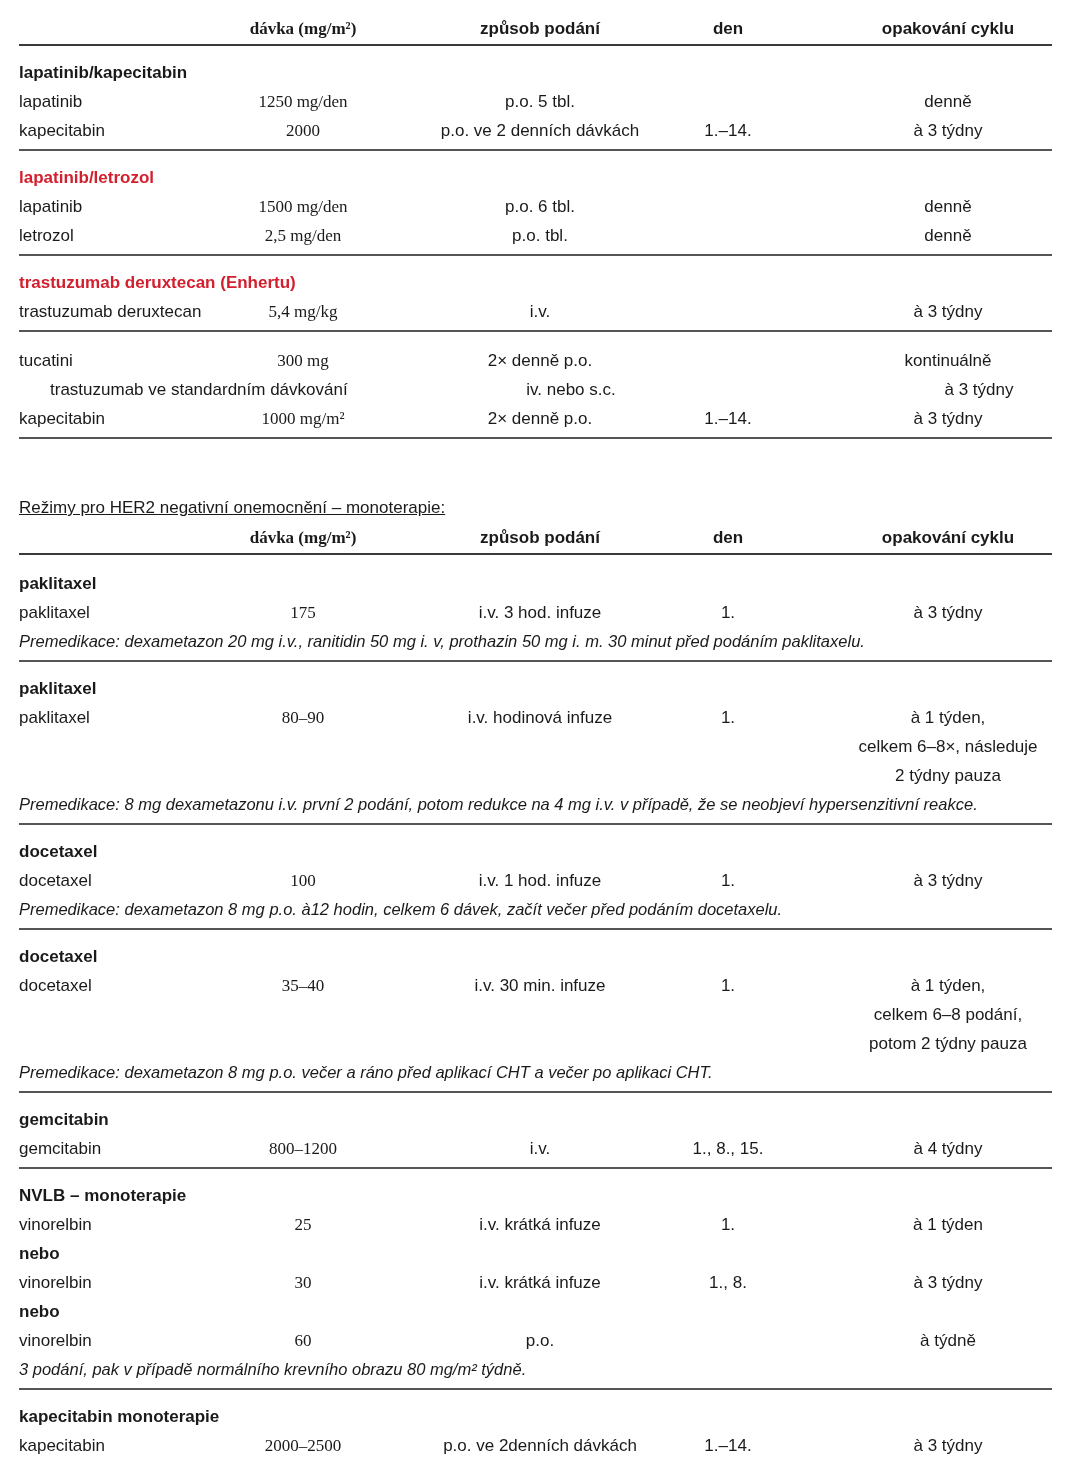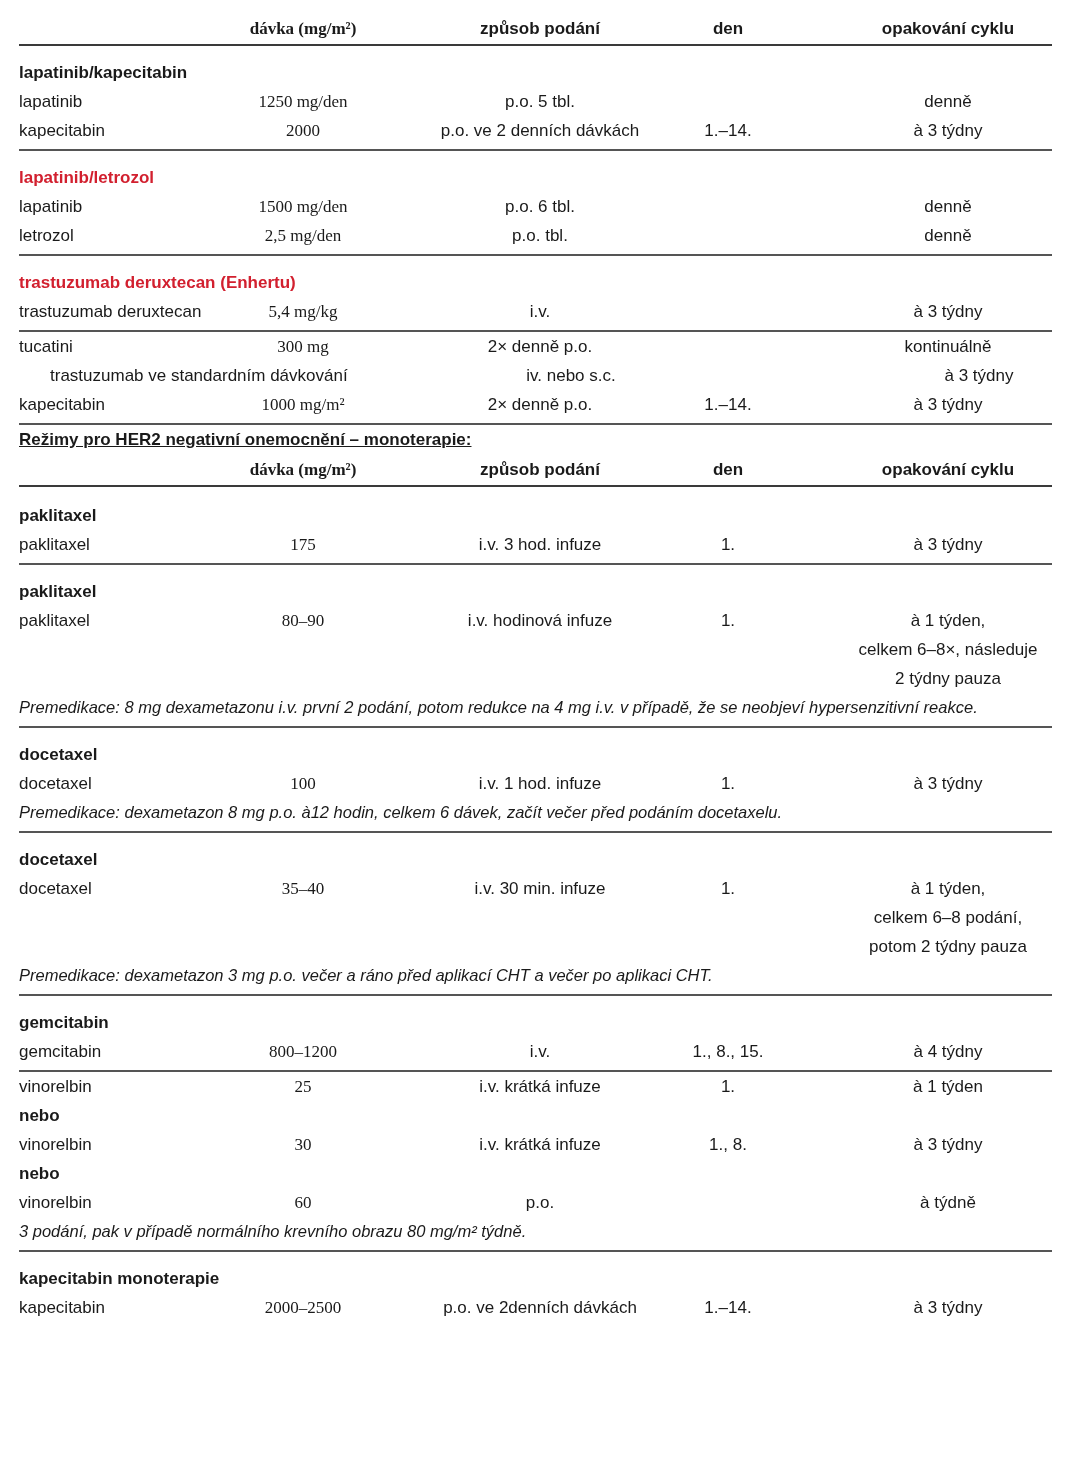--- a/index.html
+++ b/index.html
@@ -15,21 +15,21 @@
     .c2 { left: 521px; }
     .c3 { left: 709px; }
     .c4 { left: 929px; }
     .hdr { font-weight: bold; height: 30px; line-height: 30px; }
     .hdr-rule { border-bottom: 2px solid #3a3a3a; }
     .group-title { font-weight: bold; margin-top: 12px; }
     .group-title.red { color: #d2202f; }
     .rule { border-bottom: 2px solid #555; margin-top: 0px; }
     .note { font-style: italic; height: 29px; line-height: 29px; white-space: nowrap; font-size: 16.5px; }
     .note.wrap { white-space: normal; height: auto; line-height: 29px; width: 1010px; }
-    .section-title { font-weight: bold; text-decoration: underline; height: 30px; line-height: 30px; }
+    .section-title { font-weight: normal; text-decoration: underline; height: 30px; line-height: 30px; margin-top: 54px; }
     .cycle-lines div { height: 29px; line-height: 29px; }
   </style>
 </head>
 <body>
 
 <div class="page">
 
   <div class="row hdr hdr-rule" style="margin-top:14px;">
     <span class="c c1">dávka (mg/m²)</span>
     <span class="c c2">způsob podání</span>
@@ -89,21 +89,21 @@
           <span class="c c1">5,4 mg/kg</span>
           <span class="c c2">i.v.</span>
           <span class="c c3"></span>
           <span class="c c4 cycle-lines">
             <div>à 3 týdny</div>
           </span>
         </div>
         <div class="rule" style="padding-top: 4px;"></div>
       </div>
       <div class="group">
-        <div class="row" style="height: 29px;">
+        <div class="row" style="height: 29px; margin-top: 14px;">
           <span class="c0">tucatini</span>
           <span class="c c1">300 mg</span>
           <span class="c c2">2× denně p.o.</span>
           <span class="c c3"></span>
           <span class="c c4 cycle-lines">
             <div>kontinuálně</div>
           </span>
         </div>
         <div class="row" style="height: 29px; margin-left: 31px;">
           <span class="c0">trastuzumab ve standardním dávkování</span>
@@ -141,20 +141,21 @@
         <div class="row group-title" style="margin-top: 14px;">paklitaxel</div>
         <div class="row" style="height: 29px;">
           <span class="c0">paklitaxel</span>
           <span class="c c1">175</span>
           <span class="c c2">i.v. 3 hod. infuze</span>
           <span class="c c3">1.</span>
           <span class="c c4 cycle-lines">
             <div>à 3 týdny</div>
           </span>
         </div>
+        <div class="note">Premedikace: dexametazon 20 mg i.v., ranitidin 50 mg i. v, prothazin 50 mg i. m. 30 minut před podáním paklitaxelu.</div>
         <div class="rule" style="padding-top: 4px;"></div>
       </div>
       <div class="group">
         <div class="row group-title">paklitaxel</div>
         <div class="row" style="height: 87px;">
           <span class="c0">paklitaxel</span>
           <span class="c c1">80–90</span>
           <span class="c c2">i.v. hodinová infuze</span>
           <span class="c c3">1.</span>
           <span class="c c4 cycle-lines">
@@ -186,37 +187,38 @@
           <span class="c0">docetaxel</span>
           <span class="c c1">35–40</span>
           <span class="c c2">i.v. 30 min. infuze</span>
           <span class="c c3">1.</span>
           <span class="c c4 cycle-lines">
             <div>à 1 týden,</div>
             <div>celkem 6–8 podání,</div>
             <div>potom 2 týdny pauza</div>
           </span>
         </div>
-        <div class="note">Premedikace: dexametazon 3  mg p.o. večer a ráno před aplikací CHT a večer po aplikaci CHT.</div>
+        <div class="note">Premedikace: dexametazon 8  mg p.o. večer a ráno před aplikací CHT a večer po aplikaci CHT.</div>
         <div class="rule" style="padding-top: 4px;"></div>
       </div>
       <div class="group">
         <div class="row group-title">gemcitabin</div>
         <div class="row" style="height: 29px;">
           <span class="c0">gemcitabin</span>
           <span class="c c1">800–1200</span>
           <span class="c c2">i.v.</span>
           <span class="c c3">1., 8., 15.</span>
           <span class="c c4 cycle-lines">
             <div>à 4 týdny</div>
           </span>
         </div>
         <div class="rule" style="padding-top: 4px;"></div>
       </div>
       <div class="group">
+        <div class="row group-title">NVLB – monoterapie</div>
         <div class="row" style="height: 29px;">
           <span class="c0">vinorelbin</span>
           <span class="c c1">25</span>
           <span class="c c2">i.v. krátká infuze</span>
           <span class="c c3">1.</span>
           <span class="c c4 cycle-lines">
             <div>à 1 týden</div>
           </span>
         </div>
         <div class="row" style="font-weight: bold;">nebo</div>

